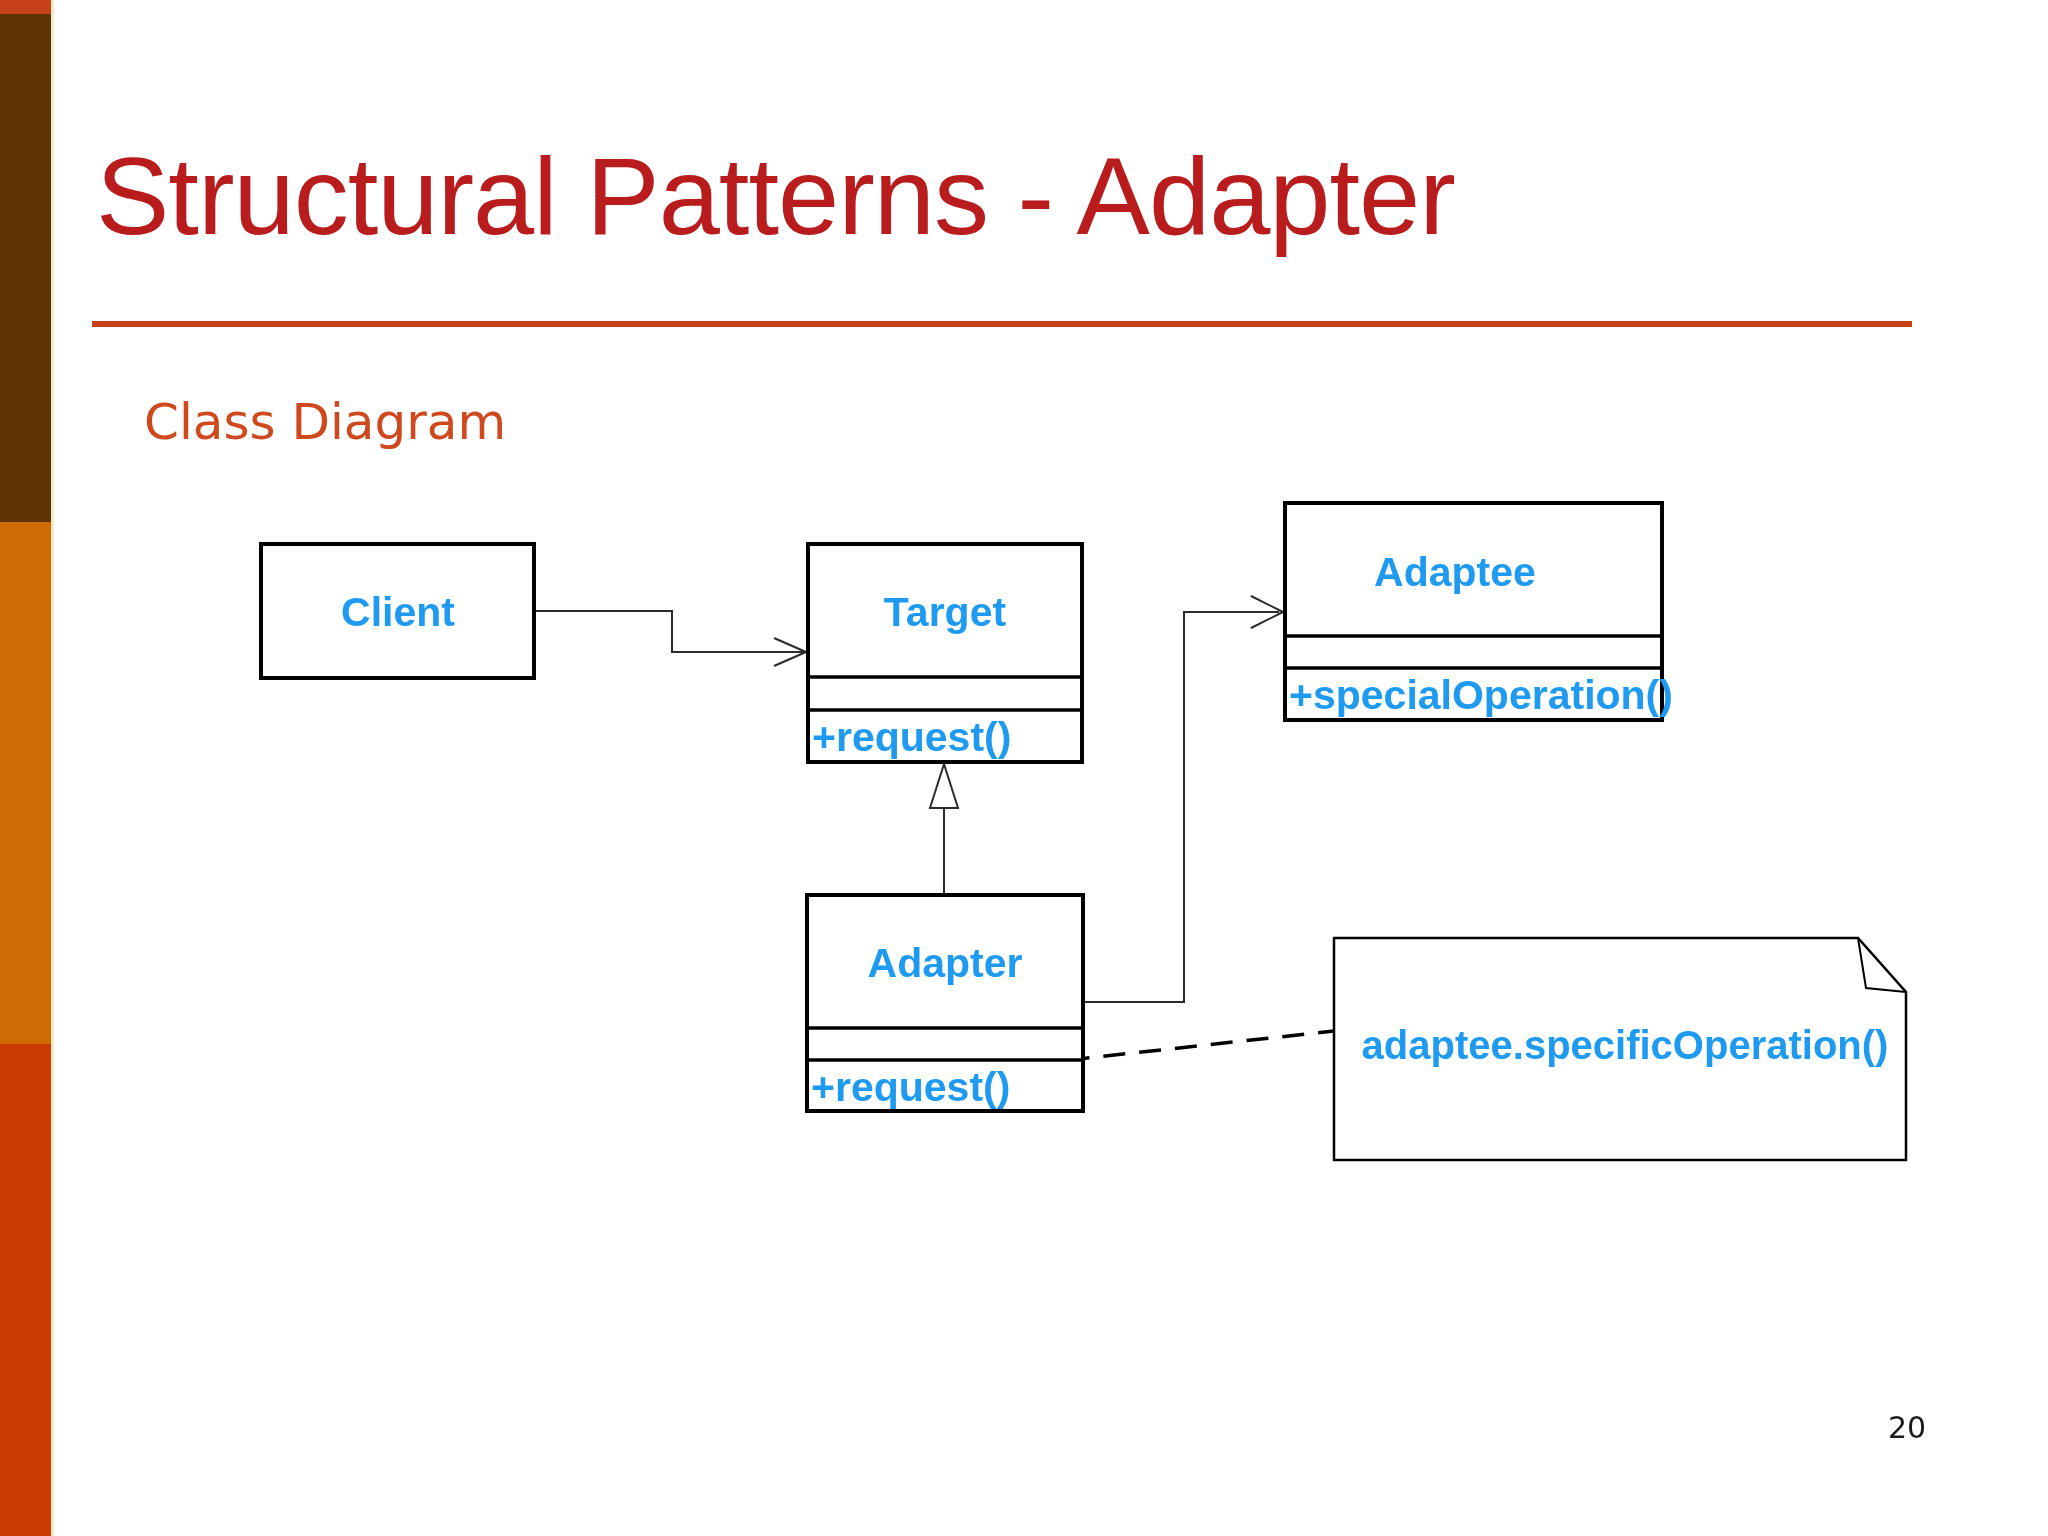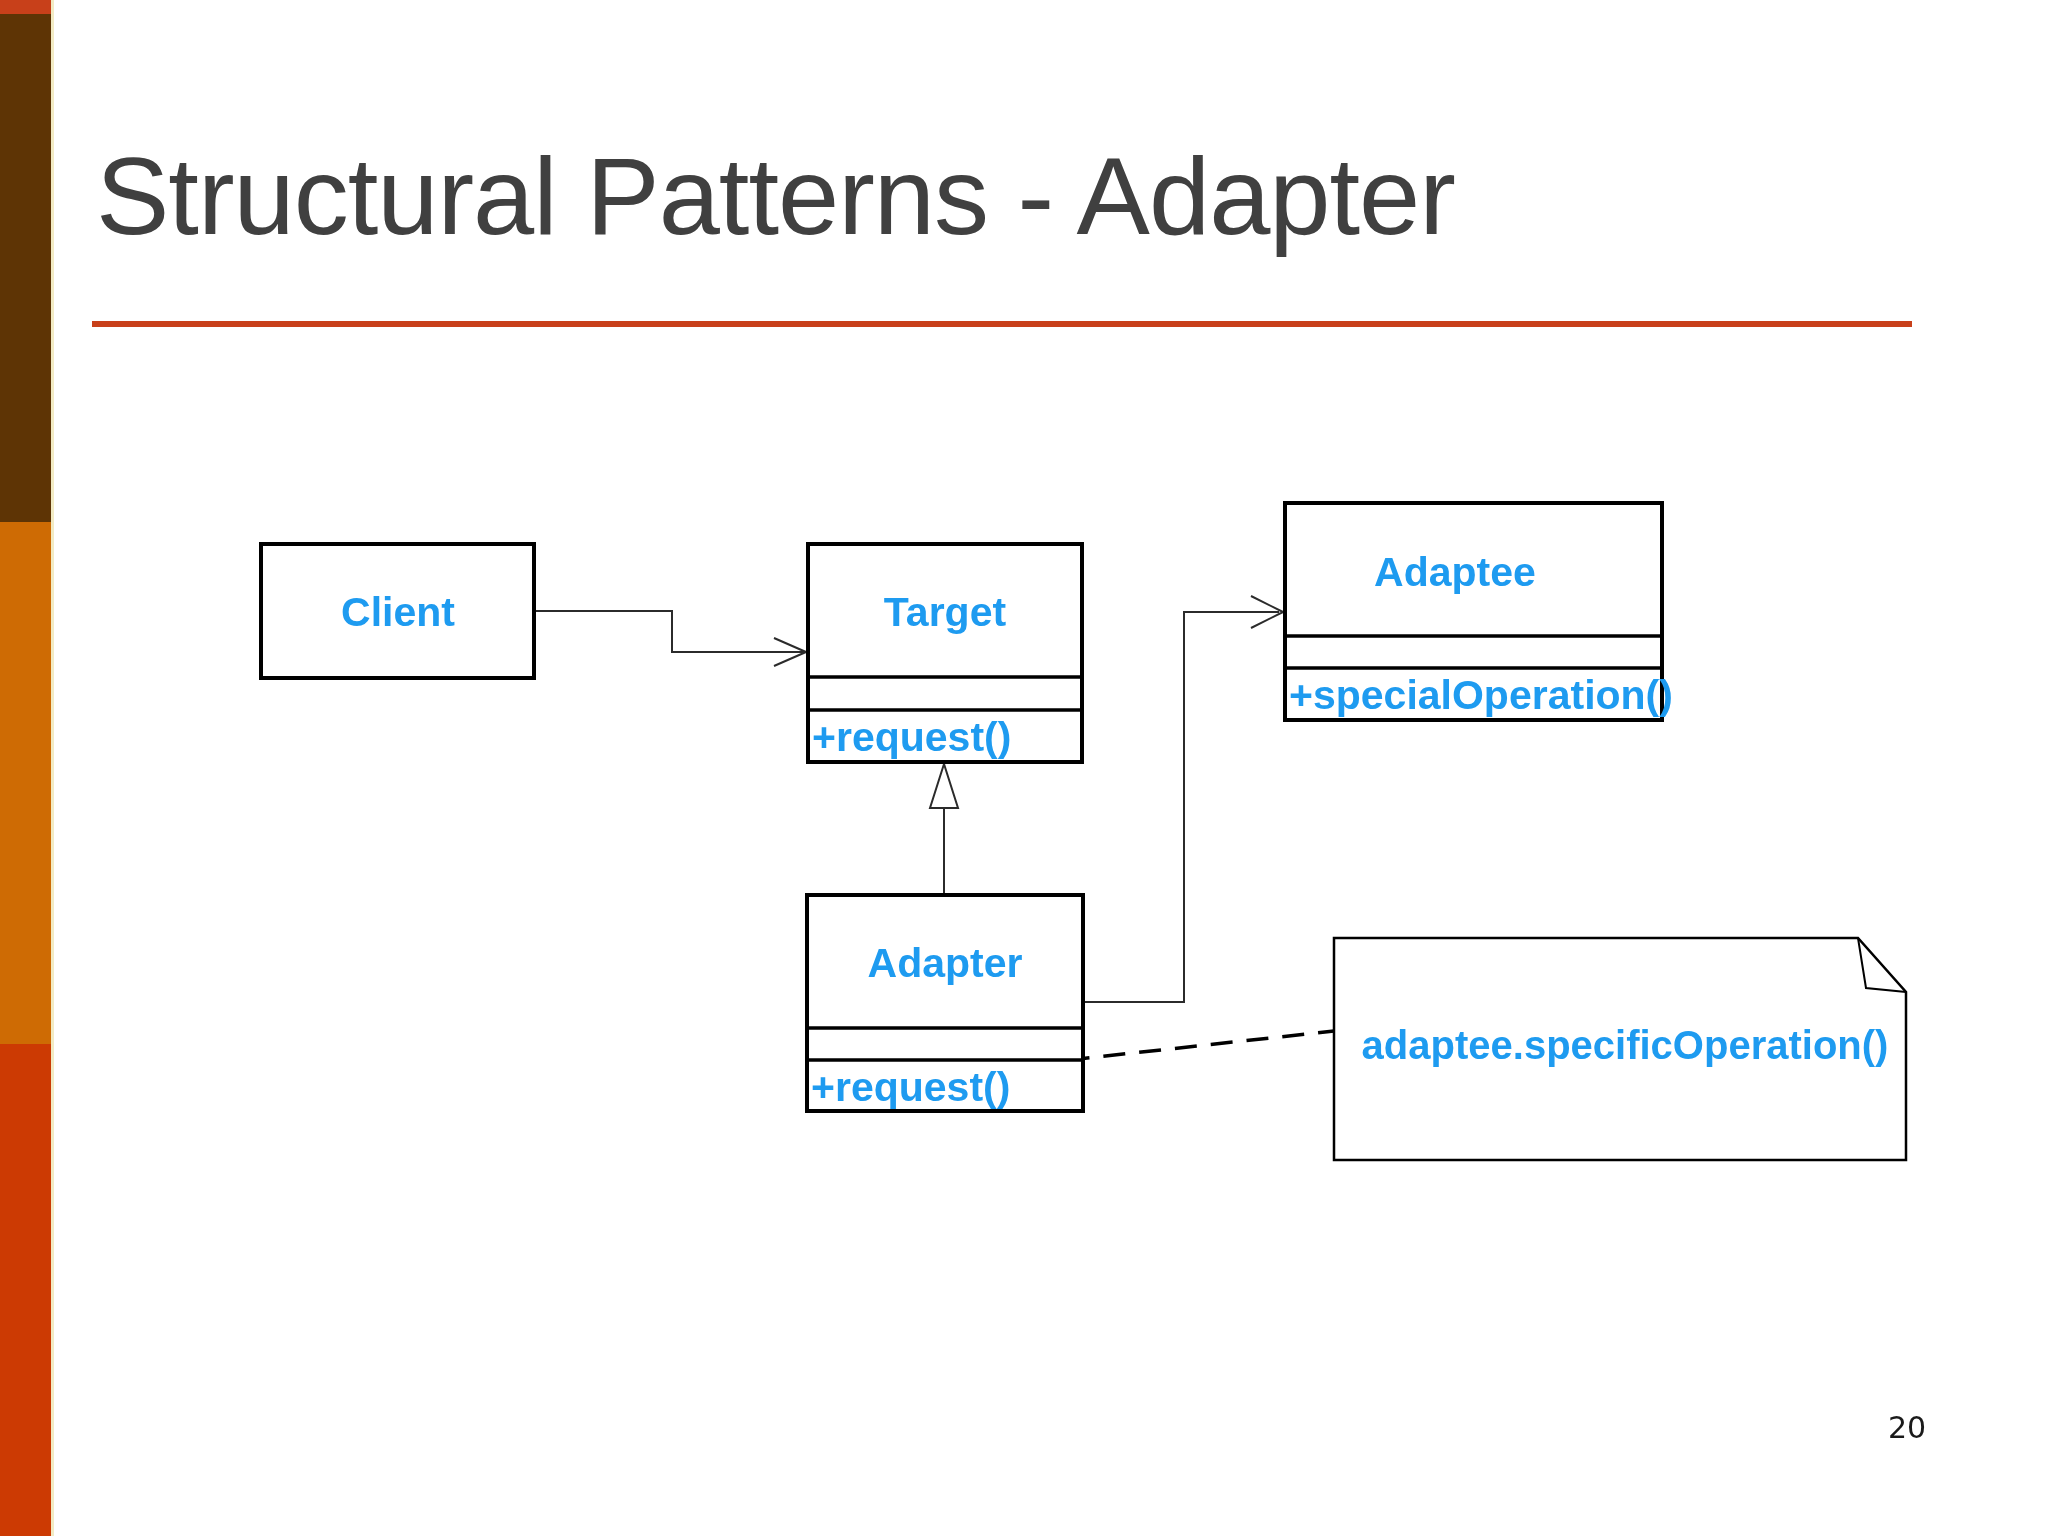--- a/index.html
+++ b/index.html
@@ -16,21 +16,21 @@
   .band-brown  { position: absolute; left: 0; top: 0;    width: 51px; height: 522px; background: #5e3405; }
   .band-orange { position: absolute; left: 0; top: 522px; width: 51px; height: 522px; background: #ce6b04; }
   .band-red    { position: absolute; left: 0; top: 1044px; width: 51px; height: 492px; background: #cc3a03; }
   .corner-red  { position: absolute; left: 0; top: 0; width: 51px; height: 14px; background: #c8401a; }
   .sidebar-edge { position: absolute; left: 51px; top: 0; width: 3px; height: 1536px; background: #f2ebc4; }
 
   .title {
     position: absolute; left: 96px; top: 132px; width: 1850px;
     font-family: "Liberation Sans", sans-serif;
     font-size: 110px; font-weight: 400; letter-spacing: -1px;
-    color: #404040; white-space: nowrap;
+    color: #b91c1c; white-space: nowrap;
   }
   .title-rule {
     position: absolute; left: 92px; top: 321px; width: 1820px; height: 6px;
     background: #c8401a;
   }
   .subtitle {
     position: absolute; left: 144px; top: 393px;
     font-family: "DejaVu Sans", sans-serif;
     font-size: 50px; color: #ce491d; white-space: nowrap;
   }
@@ -57,20 +57,21 @@
   <div class="sidebar">
     <div class="band-brown"></div>
     <div class="band-orange"></div>
     <div class="band-red"></div>
     <div class="corner-red"></div>
   </div>
   <div class="sidebar-edge"></div>
 
   <div class="title">Structural Patterns - Adapter</div>
   <div class="title-rule"></div>
+  <div class="subtitle">Class Diagram</div>
 
   <svg class="diagram" width="2048" height="1536" viewBox="0 0 2048 1536">
 
     <path d="M534,611 H672 V652 H804" fill="none" stroke="#2b2b2b" stroke-width="2"></path>
     <path d="M806,652 L774,638 M806,652 L774,666" fill="none" stroke="#2b2b2b" stroke-width="2"></path>
 
     <path d="M1083,1002 H1184 V612 H1279" fill="none" stroke="#2b2b2b" stroke-width="2"></path>
     <path d="M1283,612 L1251,596 M1283,612 L1251,628" fill="none" stroke="#2b2b2b" stroke-width="2"></path>
 
     <path d="M944,895 V809" fill="none" stroke="#2b2b2b" stroke-width="2"></path>

